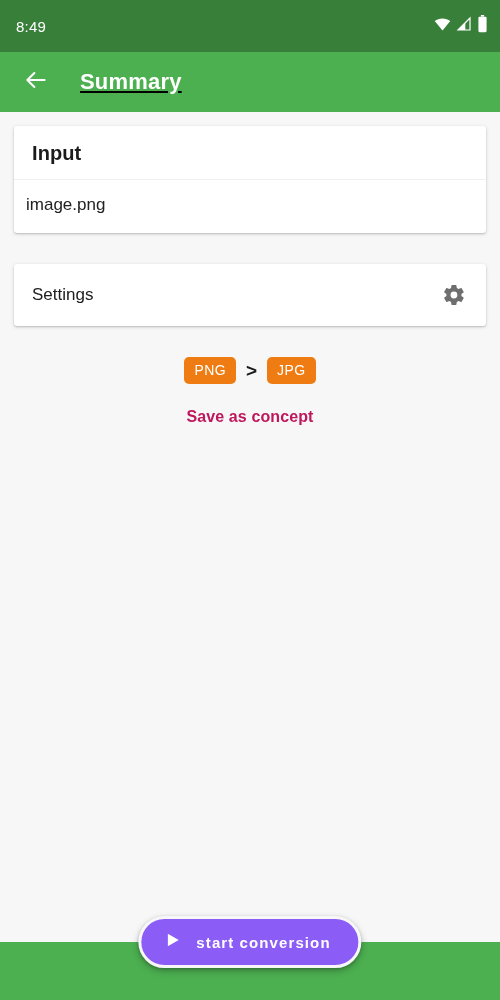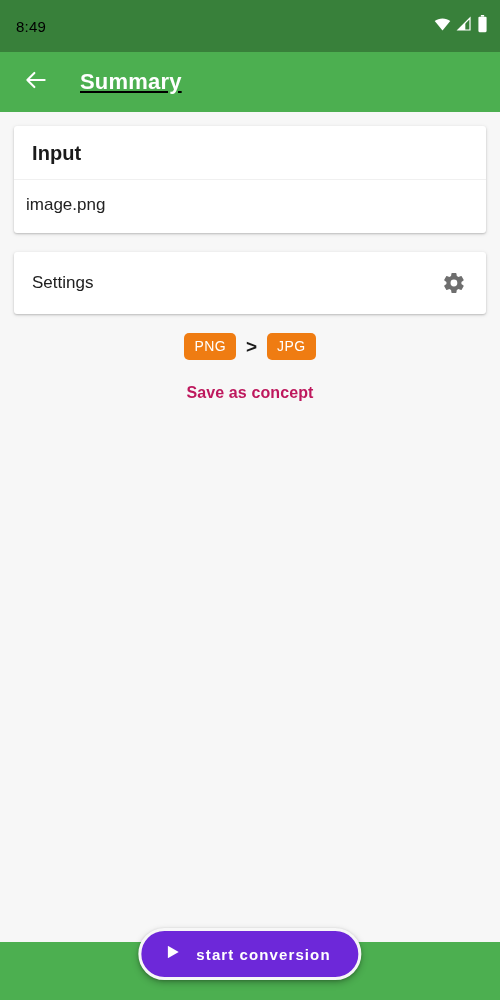--- a/index.html
+++ b/index.html
@@ -11,37 +11,37 @@
     overflow:hidden;
     -webkit-font-smoothing:antialiased;
   }
 
   
   .status-bar{
     height:52px; background:#38803a;
     display:flex; align-items:center; justify-content:space-between;
     padding:0 12px 0 16px;
   }
-  .status-time{ color:#000000; font-size:15px; letter-spacing:.2px; }
+  .status-time{ color:#ffffff; font-size:15px; letter-spacing:.2px; }
   .status-icons{ display:flex; align-items:center; gap:5px; }
 
   
   .app-bar{
     height:60px; background:#4caf50;
     display:flex; align-items:center; padding-left:16px; gap:24px;text-decoration:underline;
   }
   .back-btn{ width:40px; height:40px; display:flex; align-items:center; justify-content:center; }
   .app-title{ color:#ffffff; font-size:22px; font-weight:bold; letter-spacing:.2px; }
 
   
   .content{ padding:14px 14px 0 14px; }
   .card{
     background:#ffffff; border-radius:3px;
     box-shadow:0 1px 2px rgba(0,0,0,.18), 0 1px 4px rgba(0,0,0,.10);
-    margin-bottom:19px;
+    margin-bottom:31px;
   }
   .card-header{
     padding:16px 18px 14px 18px;
     border-bottom:1px solid #f0f0f0;
   }
   .card-header-title{ font-size:20px; font-weight:bold; color:#1b1b1b; letter-spacing:.1px; }
   .card-body{ padding:14px 18px 16px 12px; }
 
   .file-name{ font-size:17px; color:#222222; line-height:1.35; }
   .file-size{ font-size:16px; color:#9a9a9a; line-height:1.35; }
@@ -70,23 +70,23 @@
     font-size:16px; font-weight:bold; color:#be185d; letter-spacing:.1px;
   }
 
   
   .bottom-bar{
     position:absolute; left:0; right:0; bottom:0;
     height:58px; background:#4caf50;
   }
   .fab{
     position:absolute; left:50%; transform:translateX(-50%);
-    bottom:20px;
+    bottom:32px;
     height:52px; padding:0 28px 0 22px;
-    background:#6d28d9; border-radius:26px;
+    background:#8b5cf6; border-radius:26px;
     display:flex; align-items:center; gap:15px;
     box-shadow:0 3px 7px rgba(0,0,0,.26), 0 1px 3px rgba(0,0,0,.18);
     border:3px solid #f7f7f7;
   }
   .fab-label{
     color:#ffffff; font-size:15px; font-weight:bold; letter-spacing:1.1px;
   }
 </style>
 </head>
 <body>

